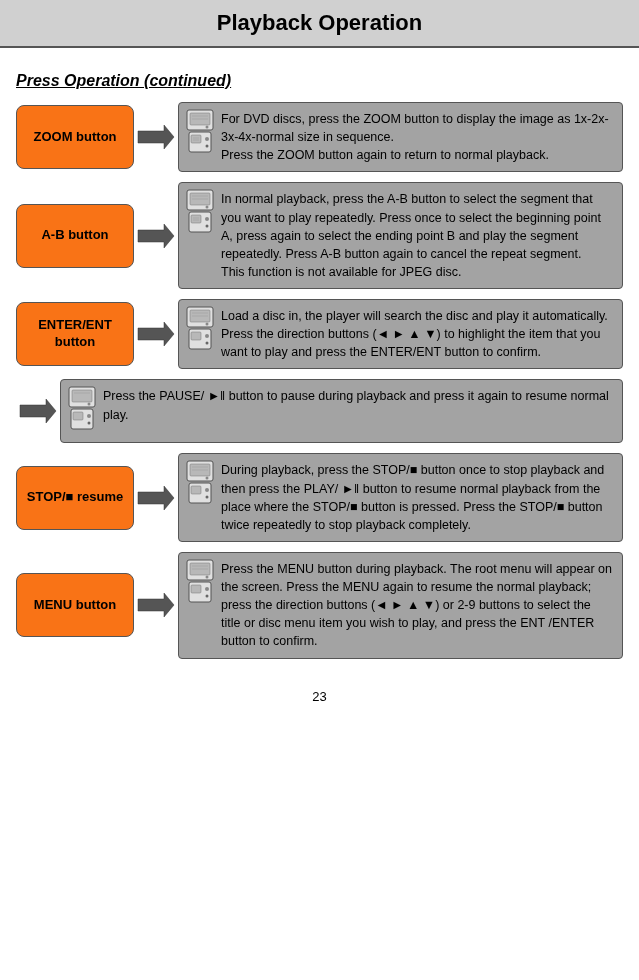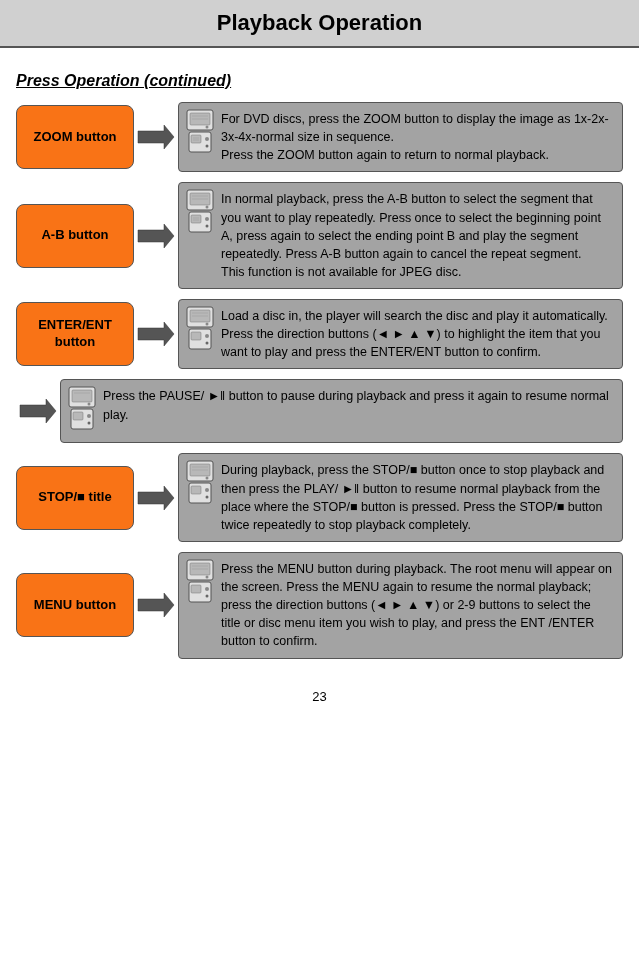--- a/index.html
+++ b/index.html
@@ -218,21 +218,21 @@
           <rect x="6" y="26" width="10" height="8" rx="1" fill="#b8b8b8" stroke="#777" stroke-width="0.5"></rect>
           <circle cx="22" cy="30" r="2" fill="#888"></circle>
           <circle cx="22" cy="37" r="1.5" fill="#666"></circle>
         </svg>
       </span>
       <span>Press the PAUSE/ ►‖ button to pause during playback and press it again to resume normal play.</span>
     </div>
   </div>
 
   <div class="operation-row">
-    <div class="label-box">STOP/■  title</div>
+    <div class="label-box">STOP/■  resume</div>
     <div class="arrow-area">
       <svg class="arrow-svg" viewBox="0 0 40 28" xmlns="http://www.w3.org/2000/svg">
         <polygon points="2,8 28,8 28,2 38,14 28,26 28,20 2,20" fill="#555" stroke="#333" stroke-width="0.5"></polygon>
       </svg>
     </div>
     <div class="desc-box">
       <span class="device-icon">
         <svg viewBox="0 0 30 46" xmlns="http://www.w3.org/2000/svg">
           <rect x="2" y="1" width="26" height="20" rx="2" ry="2" fill="#e0e0e0" stroke="#555" stroke-width="1"></rect>
           <rect x="5" y="4" width="20" height="12" rx="1" fill="#b8b8b8" stroke="#777" stroke-width="0.5"></rect>

